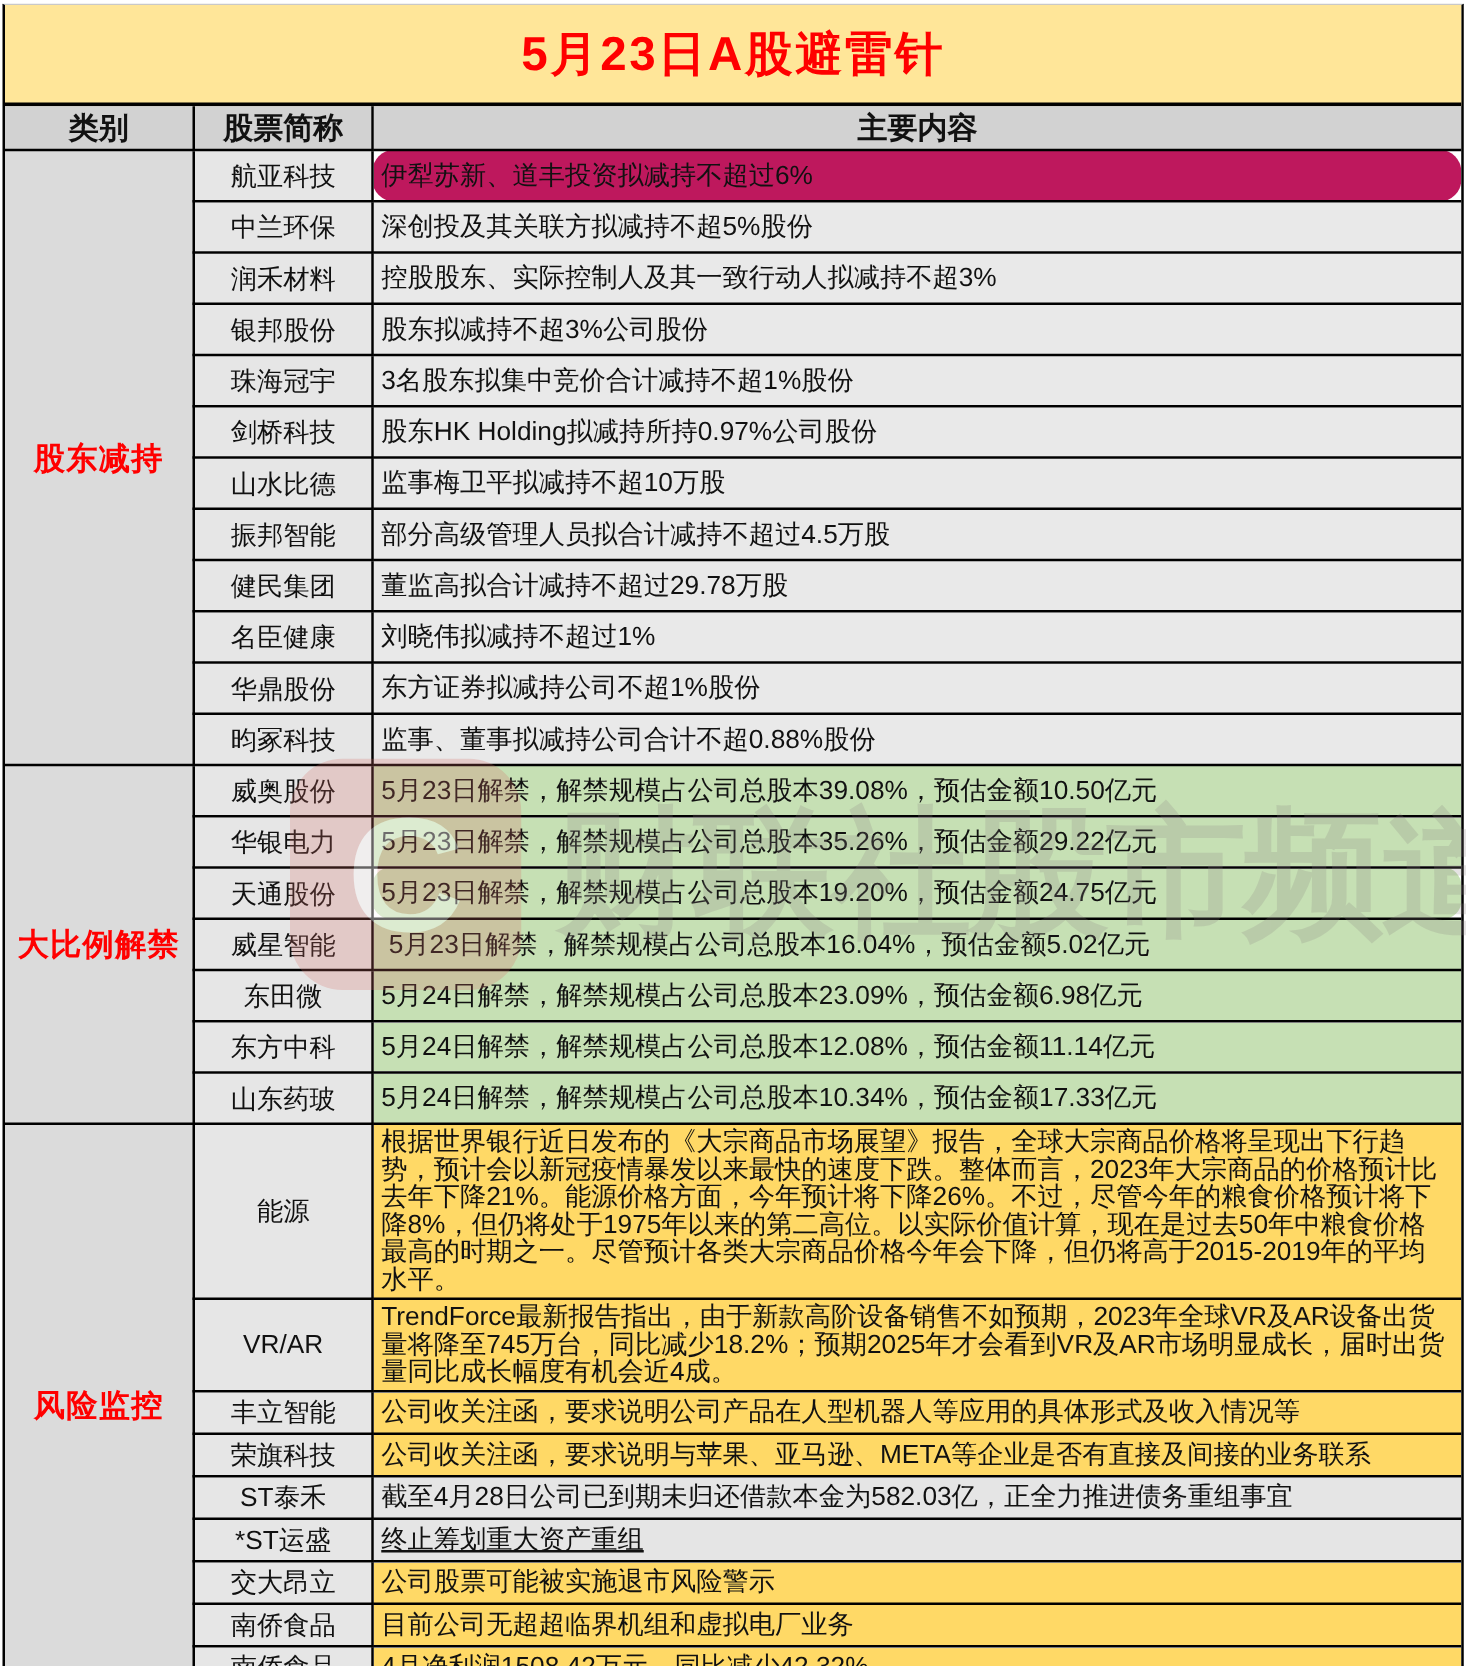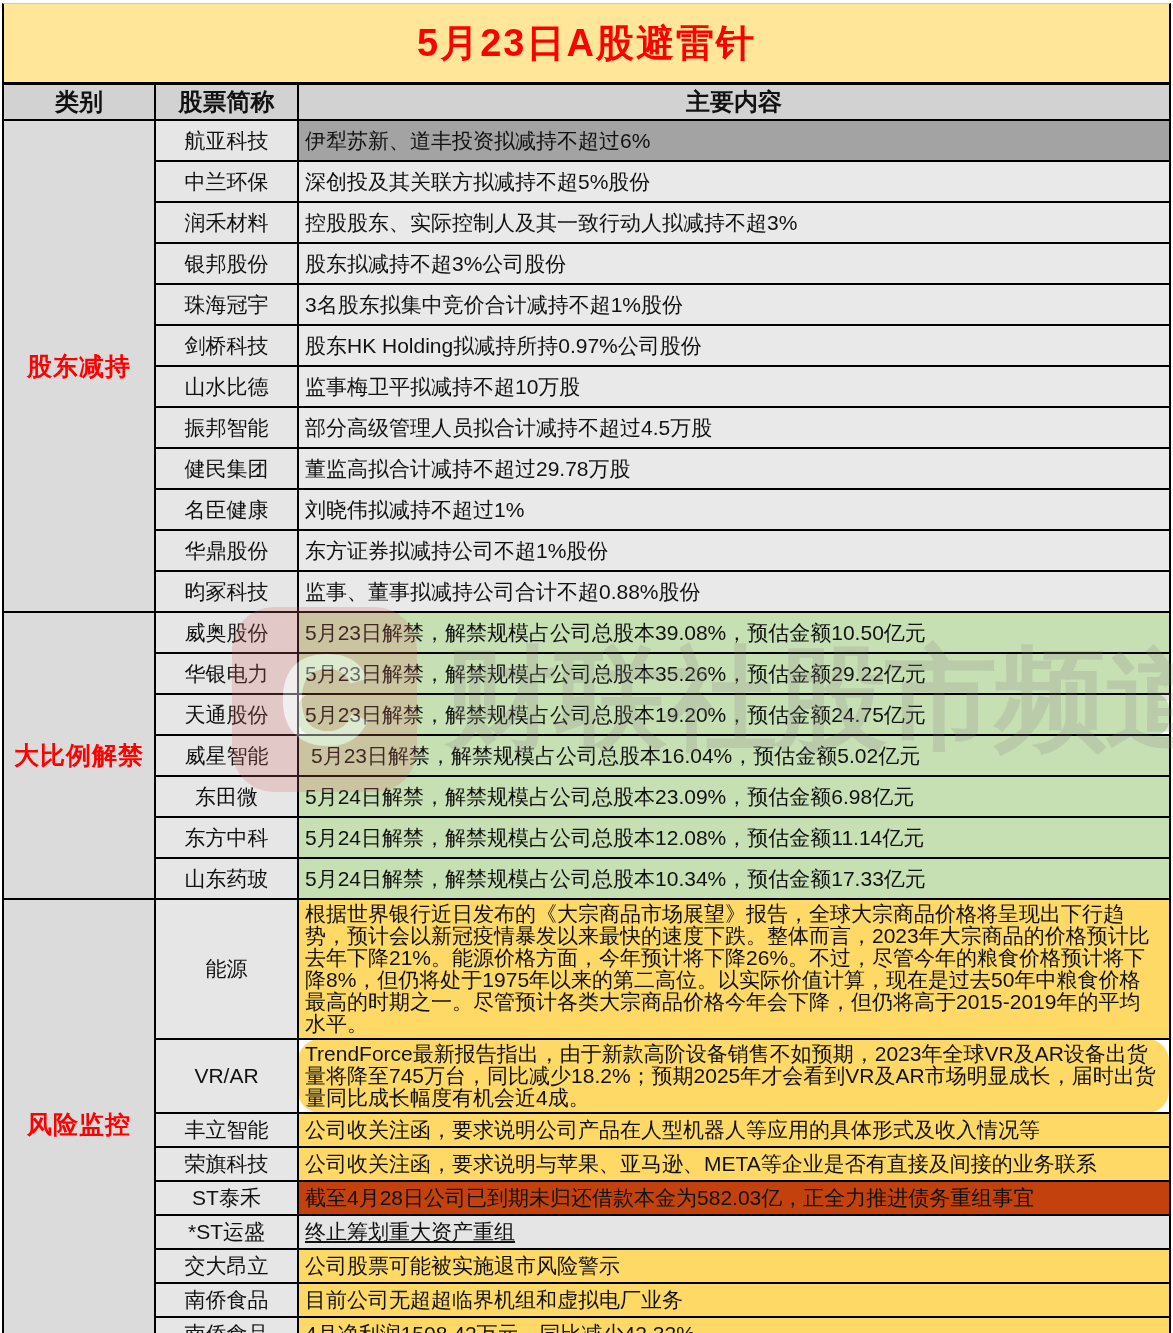--- a/index.html
+++ b/index.html
@@ -150,21 +150,21 @@
       <tr>
         <th>类别</th>
         <th>股票简称</th>
         <th>主要内容</th>
       </tr>
     </thead>
     <tbody>
         <tr class="sec0">
           <td class="category-cell" rowspan="12">股东减持</td>
           <td class="stock-cell">航亚科技</td>
-          <td class="content-cell" style="background: #a3a3a3;">伊犁苏新、道丰投资拟减持不超过6%</td>
+          <td class="content-cell" style="background: #be185d; border-radius: 17px;">伊犁苏新、道丰投资拟减持不超过6%</td>
         </tr>
         <tr class="sec0">
           <td class="stock-cell">中兰环保</td>
           <td class="content-cell" style="background: rgb(233, 233, 233);">深创投及其关联方拟减持不超5%股份</td>
         </tr>
         <tr class="sec0">
           <td class="stock-cell">润禾材料</td>
           <td class="content-cell" style="background: rgb(233, 233, 233);">控股股东、实际控制人及其一致行动人拟减持不超3%</td>
         </tr>
         <tr class="sec0">
@@ -232,33 +232,33 @@
           <td class="stock-cell">山东药玻</td>
           <td class="content-cell" style="background: rgb(198, 224, 180);">5月24日解禁，解禁规模占公司总股本10.34%，预估金额17.33亿元</td>
         </tr>
         <tr class="sec2">
           <td class="category-cell" rowspan="9">风险监控</td>
           <td class="stock-cell">能源</td>
           <td class="content-cell" style="background: rgb(255, 217, 102);">根据世界银行近日发布的《大宗商品市场展望》报告，全球大宗商品价格将呈现出下行趋势，预计会以新冠疫情暴发以来最快的速度下跌。整体而言，2023年大宗商品的价格预计比去年下降21%。能源价格方面，今年预计将下降26%。不过，尽管今年的粮食价格预计将下降8%，但仍将处于1975年以来的第二高位。以实际价值计算，现在是过去50年中粮食价格最高的时期之一。尽管预计各类大宗商品价格今年会下降，但仍将高于2015-2019年的平均水平。</td>
         </tr>
         <tr class="sec2">
           <td class="stock-cell">VR/AR</td>
-          <td class="content-cell" style="background: rgb(255, 217, 102); border-radius: 22px;">TrendForce最新报告指出，由于新款高阶设备销售不如预期，2023年全球VR及AR设备出货量将降至745万台，同比减少18.2%；预期2025年才会看到VR及AR市场明显成长，届时出货量同比成长幅度有机会近4成。</td>
+          <td class="content-cell" style="background: rgb(255, 217, 102);">TrendForce最新报告指出，由于新款高阶设备销售不如预期，2023年全球VR及AR设备出货量将降至745万台，同比减少18.2%；预期2025年才会看到VR及AR市场明显成长，届时出货量同比成长幅度有机会近4成。</td>
         </tr>
         <tr class="sec2">
           <td class="stock-cell">丰立智能</td>
           <td class="content-cell" style="background: rgb(255, 217, 102);">公司收关注函，要求说明公司产品在人型机器人等应用的具体形式及收入情况等</td>
         </tr>
         <tr class="sec2">
           <td class="stock-cell">荣旗科技</td>
           <td class="content-cell" style="background: rgb(255, 217, 102);">公司收关注函，要求说明与苹果、亚马逊、META等企业是否有直接及间接的业务联系</td>
         </tr>
         <tr class="sec2">
           <td class="stock-cell">ST泰禾</td>
-          <td class="content-cell" style="background: #c2410c;">截至4月28日公司已到期未归还借款本金为582.03亿，正全力推进债务重组事宜</td>
+          <td class="content-cell" style="background: #e5e5e5;">截至4月28日公司已到期未归还借款本金为582.03亿，正全力推进债务重组事宜</td>
         </tr>
         <tr class="sec2">
           <td class="stock-cell">*ST运盛</td>
           <td class="content-cell" style="background: #e5e5e5; text-decoration: underline;">终止筹划重大资产重组</td>
         </tr>
         <tr class="sec2">
           <td class="stock-cell">交大昂立</td>
           <td class="content-cell" style="background: rgb(255, 217, 102);">公司股票可能被实施退市风险警示</td>
         </tr>
         <tr class="sec2">

